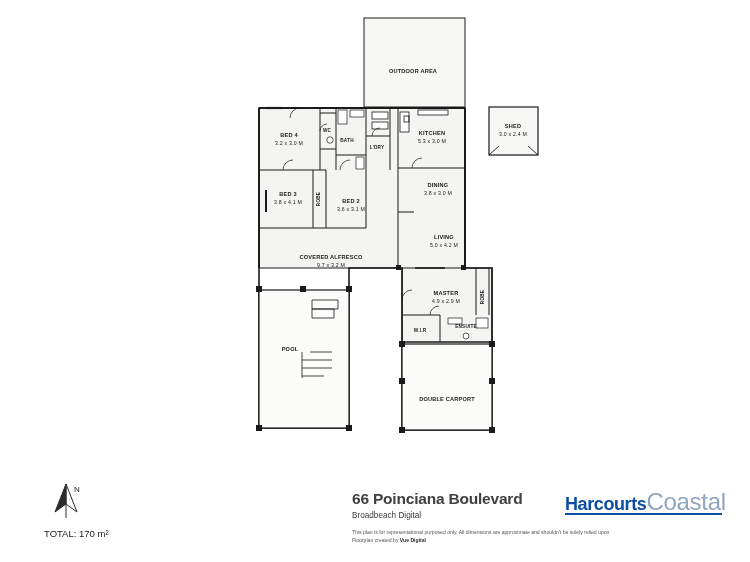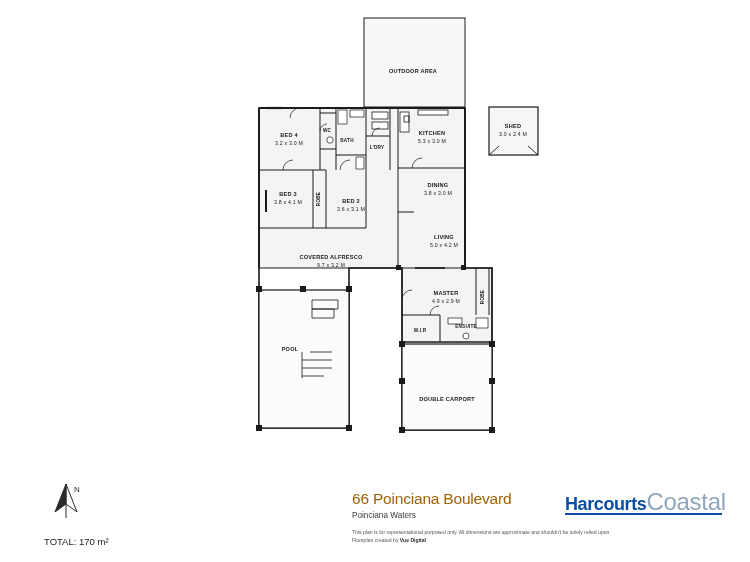--- a/index.html
+++ b/index.html
@@ -56,22 +56,22 @@
     height: 90px;
   }
   .addr-block {
     position: absolute;
     left: 352px;
     top: 18px;
     width: 230px;
   }
   .addr-title {
     font-size: 15.5px;
-    font-weight: 400;
-    color: #a16207;
+    font-weight: 700;
+    color: #404040;
     letter-spacing: -0.2px;
     white-space: nowrap;
   }
   .addr-sub {
     font-size: 8.2px;
     color: #3a3a3a;
     margin-top: 3px;
   }
   .disclaimer {
     position: absolute;
@@ -109,21 +109,20 @@
     height: 1.6px;
     background: #0c4ea3;
   }
   .total {
     position: absolute;
     left: 44px;
     top: 56px;
     font-size: 9.5px;
     color: #1a1a1a;
     font-weight: 400;
-    margin-top: 8px;
   }
   .compass {
     position: absolute;
     left: 44px;
     top: 10px;
     width: 46px;
     height: 40px;
   }
 </style>
 </head>
@@ -346,21 +345,21 @@
     <path d="M22 2 L22 36" stroke="#2b2b2b" stroke-width="1" fill="none"></path>
     <path d="M22 2 L33 30 L22 22 Z" fill="#ffffff" stroke="#2b2b2b" stroke-width="1"></path>
     <path d="M22 2 L11 30 L22 22 Z" fill="#2b2b2b" stroke="#2b2b2b" stroke-width="1"></path>
     <text x="30" y="10" font-family="Liberation Sans, sans-serif" font-size="8" fill="#2b2b2b">N</text>
   </svg>
 
   <div class="total">TOTAL: 170 m²</div>
 
   <div class="addr-block">
     <div class="addr-title">66 Poinciana Boulevard</div>
-    <div class="addr-sub">Poinciana Waters</div>
+    <div class="addr-sub">Broadbeach Digital</div>
   </div>
 
   <div class="disclaimer">
     <span>This plan is for representational purposed only. All dimensions are approximate and shouldn't be solely relied upon</span><br>
     <span>Floorplan created by </span><b>Vue Digital</b>
   </div>
 
   <div class="brand">
     <span class="h">Harcourts</span><span class="c">Coastal</span>
   </div>

